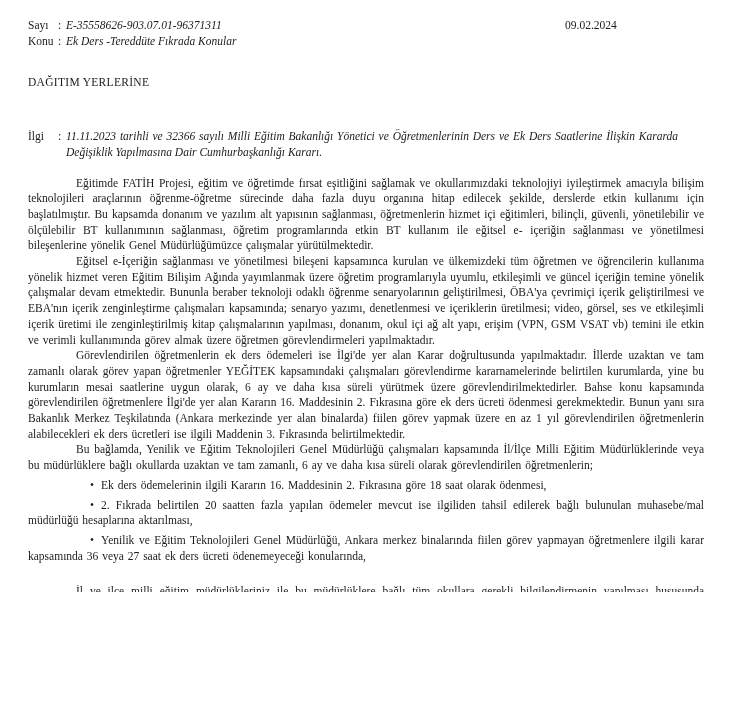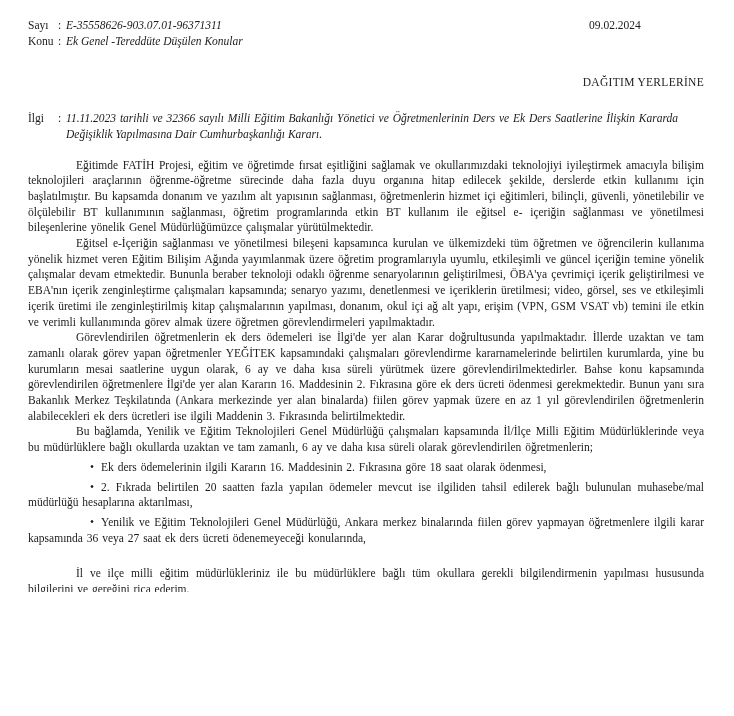--- a/index.html
+++ b/index.html
@@ -31,33 +31,33 @@
   .hsep {
     width: 8px;
     flex-shrink: 0;
   }
   .hvalue {
     flex: 1;
     font-style: italic;
   }
   .hdate {
     position: absolute;
-    left: 561px;
+    left: 537px;
     top: 0;
     white-space: nowrap;
     text-align: right;
   }
   .recipient {
-    text-align: right;
+    text-align: left;
     margin-top: 26px;
     letter-spacing: 0.3px;
   }
   .reference {
     display: flex;
-    margin-top: 20px;
+    margin-top: 38px;
   }
   .reference .hvalue {
     text-align: justify;
     padding-right: 26px;
   }
   .body-text {
     margin-top: 15px;
   }
   .para {
     margin: 0;
@@ -92,21 +92,21 @@
   <div class="header">
     <div class="hrow">
       <span class="hlabel">Sayı</span>
       <span class="hsep">:</span>
       <span class="hvalue">E-35558626-903.07.01-96371311</span>
       <span class="hdate">09.02.2024</span>
     </div>
     <div class="hrow">
       <span class="hlabel">Konu</span>
       <span class="hsep">:</span>
-      <span class="hvalue">Ek Genel -Tereddüte Düşülen Konular</span>
+      <span class="hvalue">Ek Ders -Tereddüte Fıkrada Konular</span>
     </div>
   </div>
 
   <div class="recipient">DAĞITIM YERLERİNE</div>
 
   <div class="reference">
     <span class="hlabel">İlgi</span>
     <span class="hsep">:</span>
     <span class="hvalue">11.11.2023 tarihli ve 32366 sayılı Milli Eğitim Bakanlığı Yönetici ve Öğretmenlerinin Ders  ve Ek Ders Saatlerine İlişkin Kararda Değişiklik Yapılmasına Dair Cumhurbaşkanlığı Kararı.</span>
   </div>

